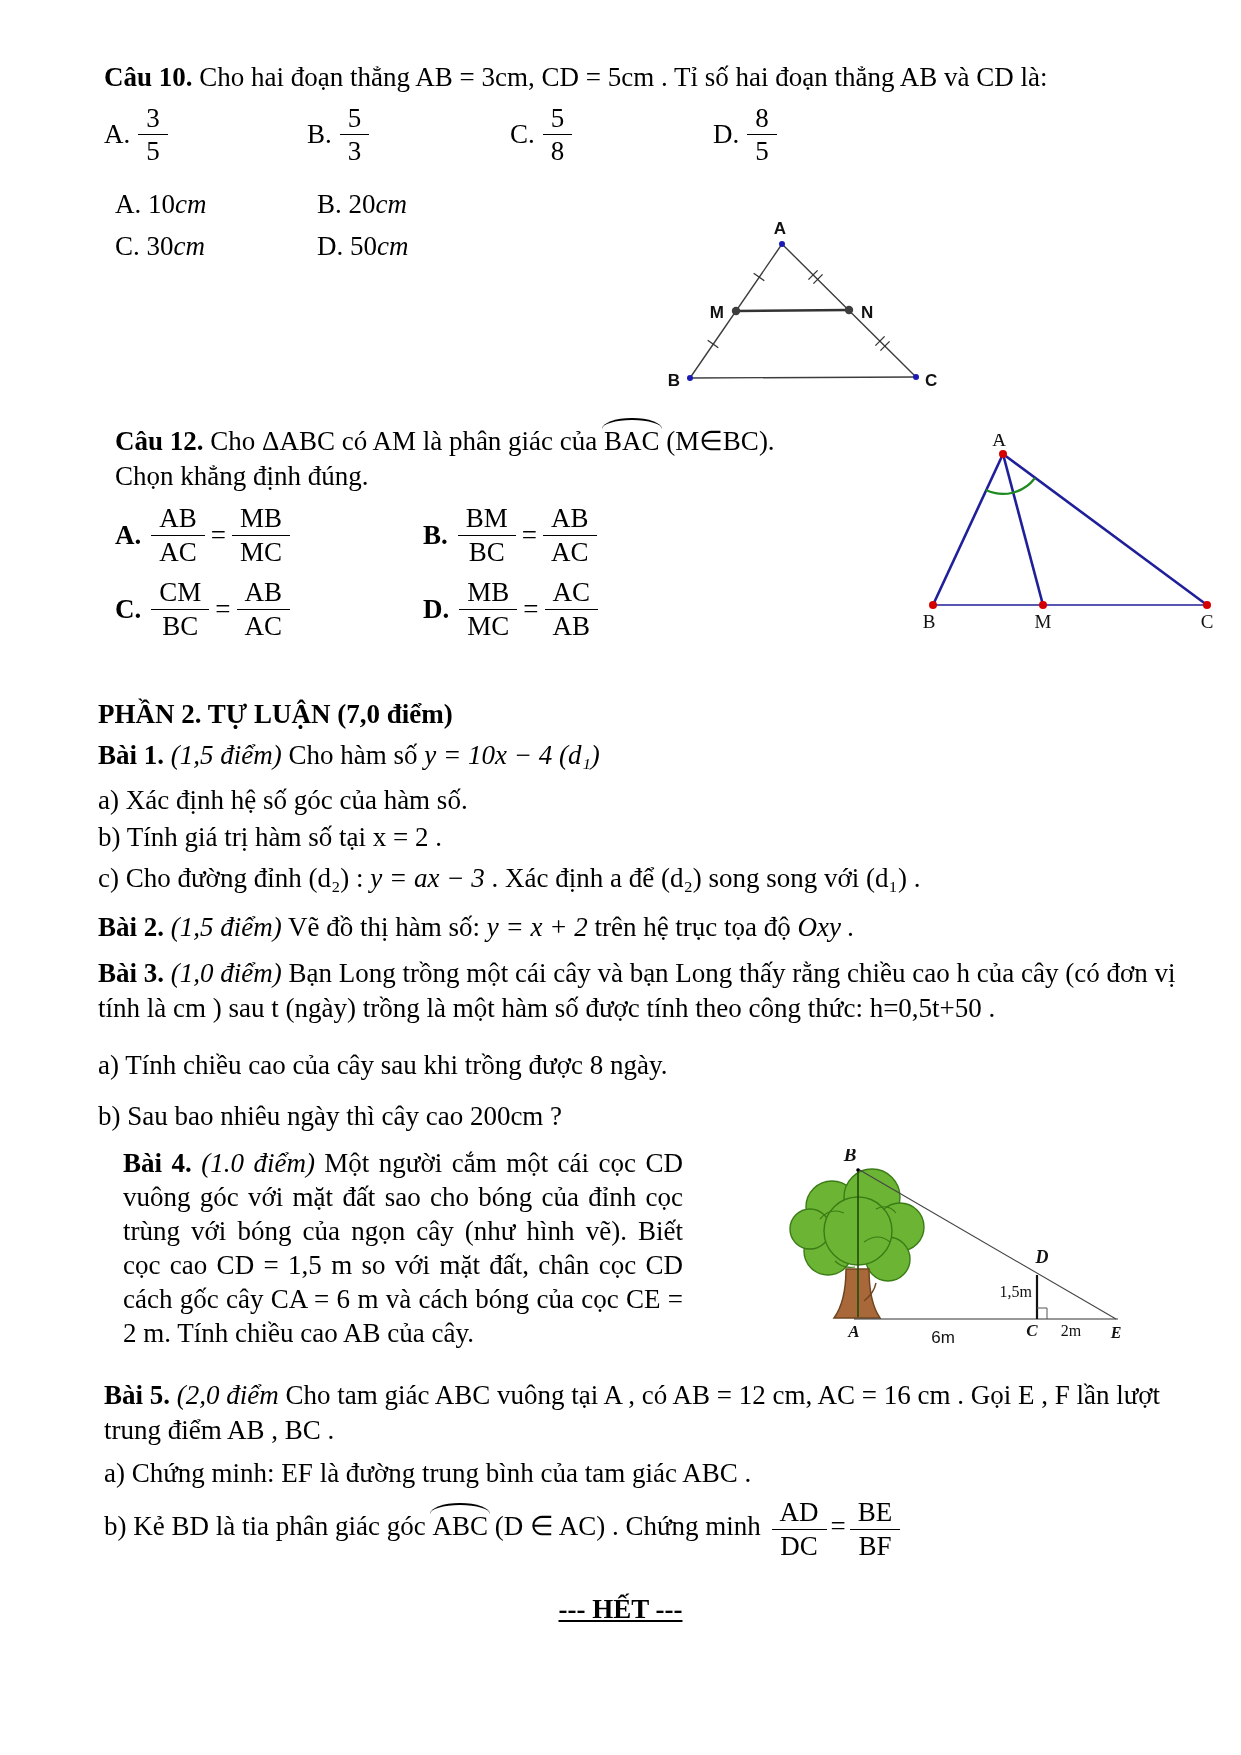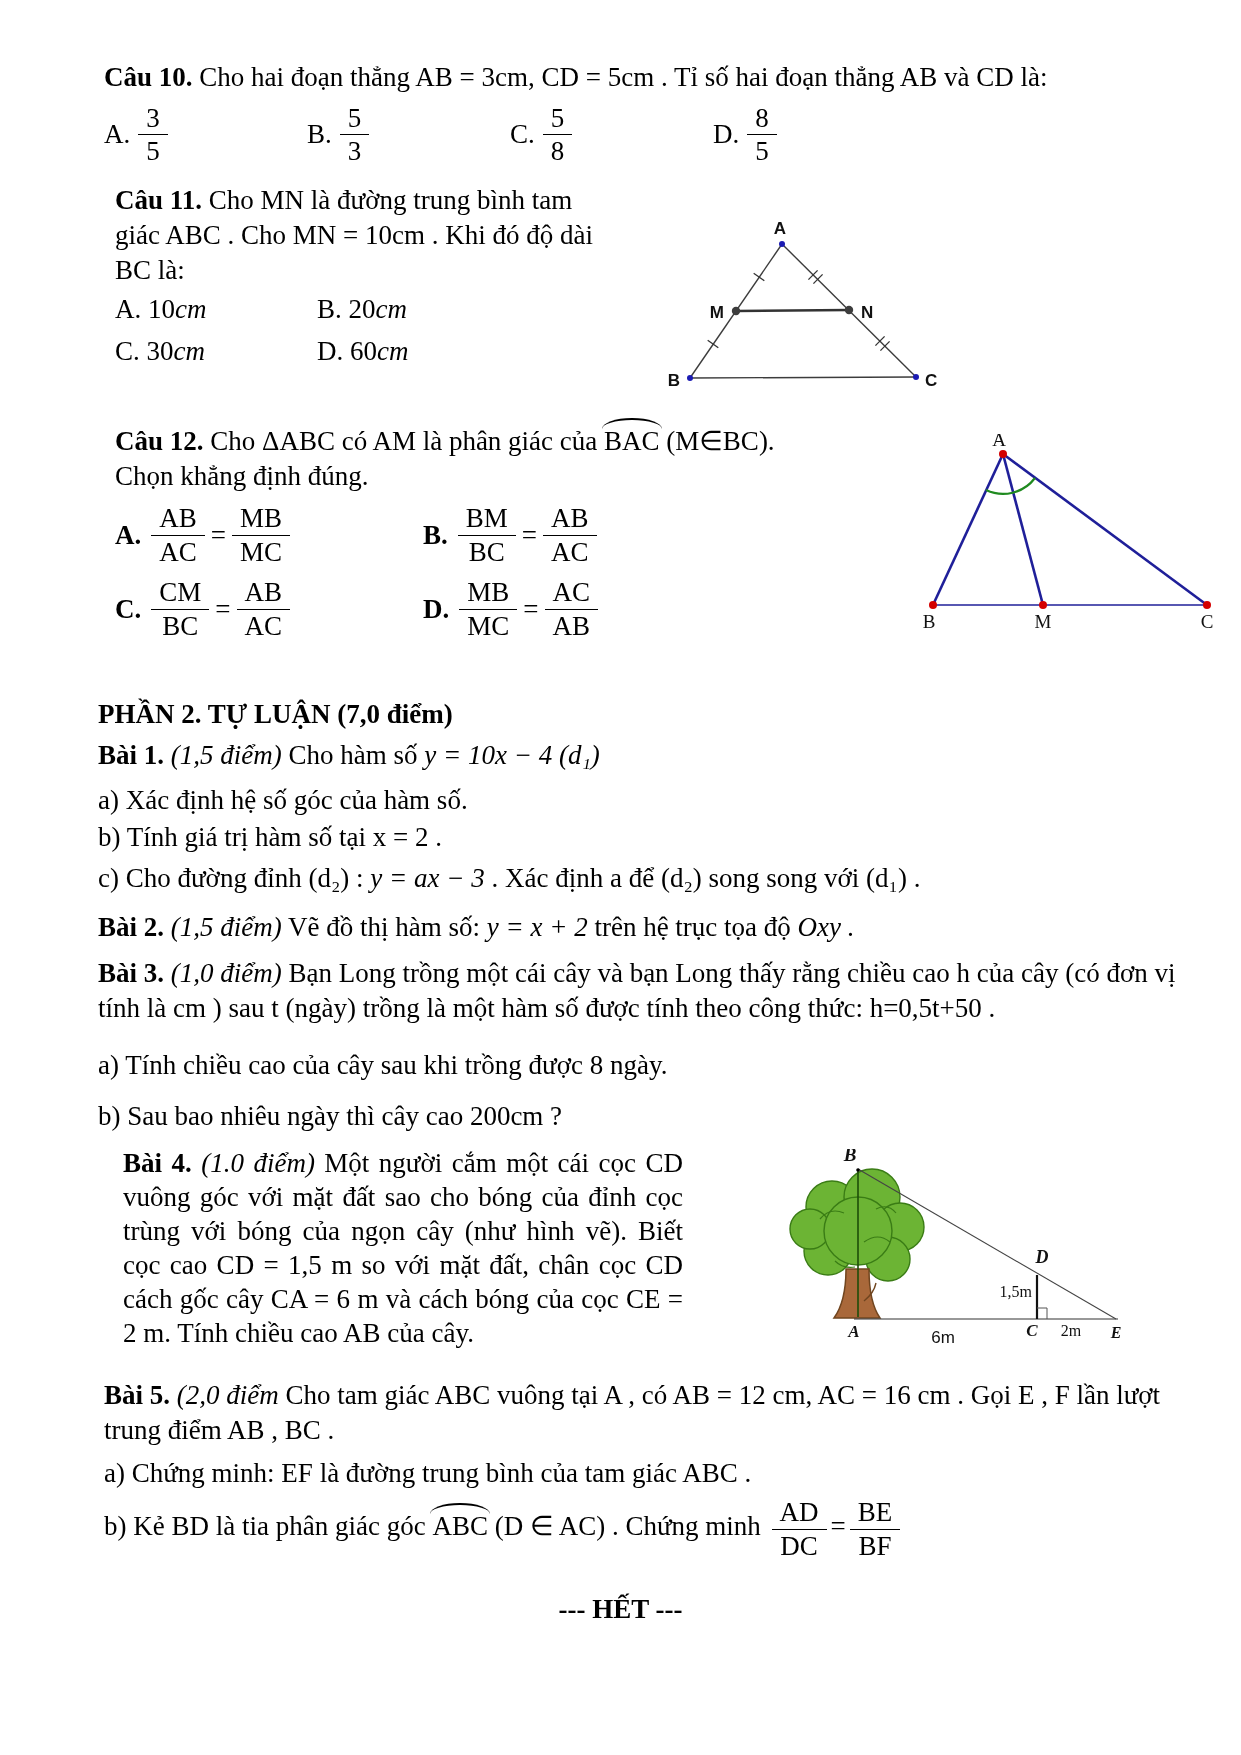--- a/index.html
+++ b/index.html
@@ -71,26 +71,25 @@
           <span class="lbl">D.</span>
           <span class="frac">
             <span class="num">8</span>
             <span class="den">5</span>
           </span>
         </span>
     </div>
   </div>
 
   <div class="abs" style="left:115px; top:183px; width:485px;">
-    <p><span class="b">Câu 11.</span><span> Cho MN là đường trung bình tam giác ABC . Cho MN = 10cm . Khi đó độ dài BC là:</span></p>
     <div class="opt-grid11">
       <span><span>A.</span> <span>10</span><span class="i">cm</span></span>
       <span><span>B.</span> <span>20</span><span class="i">cm</span></span>
       <span><span>C.</span> <span>30</span><span class="i">cm</span></span>
-      <span><span>D.</span> <span>60</span><span class="i">cm</span></span>
+      <span><span>D.</span> <span>50</span><span class="i">cm</span></span>
     </div>
   </div>
 
   <svg class="abs" style="left:640px; top:212px;" width="300" height="185" viewBox="0 0 300 185">
     <g stroke="#3c3c3c" stroke-width="1.4">
       <line x1="142" y1="32" x2="50" y2="166"></line>
       <line x1="142" y1="32" x2="276" y2="165"></line>
       <line x1="50" y1="166" x2="276" y2="165"></line>
     </g>
     <line x1="96" y1="99" x2="209" y2="98" stroke="#333" stroke-width="2.4"></line>
@@ -245,15 +244,15 @@
       <text x="336" y="189" font-family="Liberation Serif, serif" font-size="16" font-weight="bold" font-style="italic" text-anchor="middle">E</text>
     </g>
   </svg>
 
   <div class="abs" style="left:104px; top:1378px; width:1090px;">
     <p class="mb8"><span class="b">Bài 5.</span><span class="i"> (2,0 điểm</span><span> Cho tam giác ABC vuông tại A , có AB = 12 cm, AC = 16 cm . Gọi E , F lần lượt trung điểm AB , BC .</span></p>
     <p class="mb6">a) Chứng minh: EF là đường trung bình của tam giác ABC .</p>
     <p><span>b) Kẻ BD là tia phân giác góc </span><span class="anglehat">ABC</span><span> (D ∈ AC) . Chứng minh </span><span class="frac"><span class="num">AD</span><span class="den">DC</span></span><span>=</span><span class="frac"><span class="num">BE</span><span class="den">BF</span></span></p>
   </div>
 
-  <div class="abs het" style="left:0; top:1592px; width:1241px;">--- HẾT ---</div>
+  <div class="abs het" style="left:0; top:1592px; width:1241px;text-decoration:underline;">--- HẾT ---</div>
 
 </div>
 
 </body></html>

